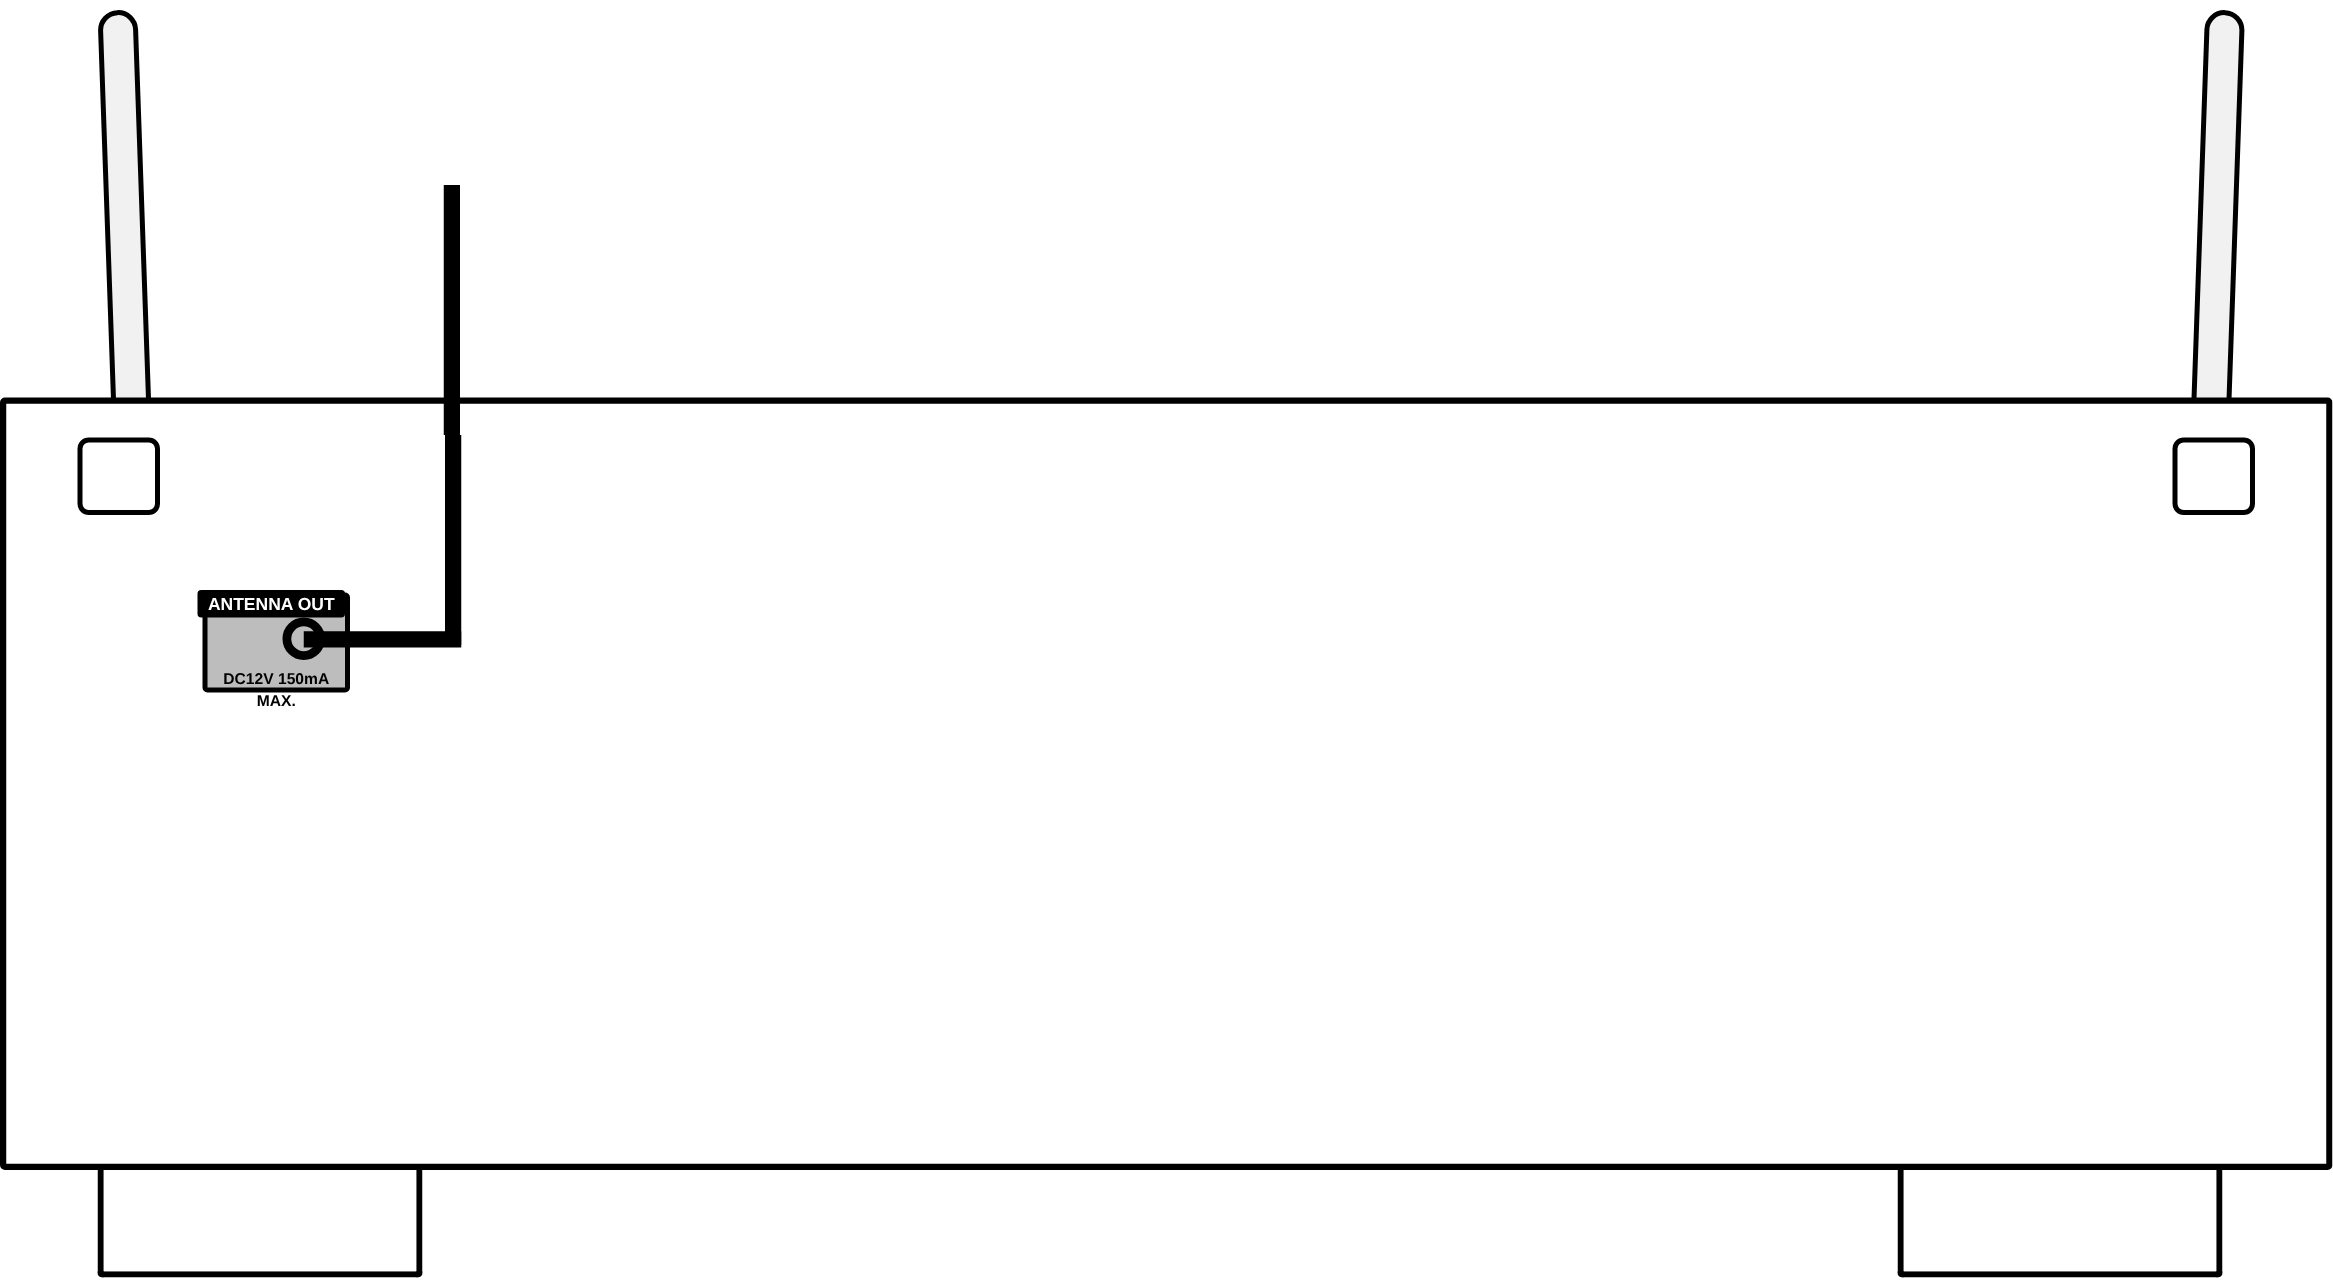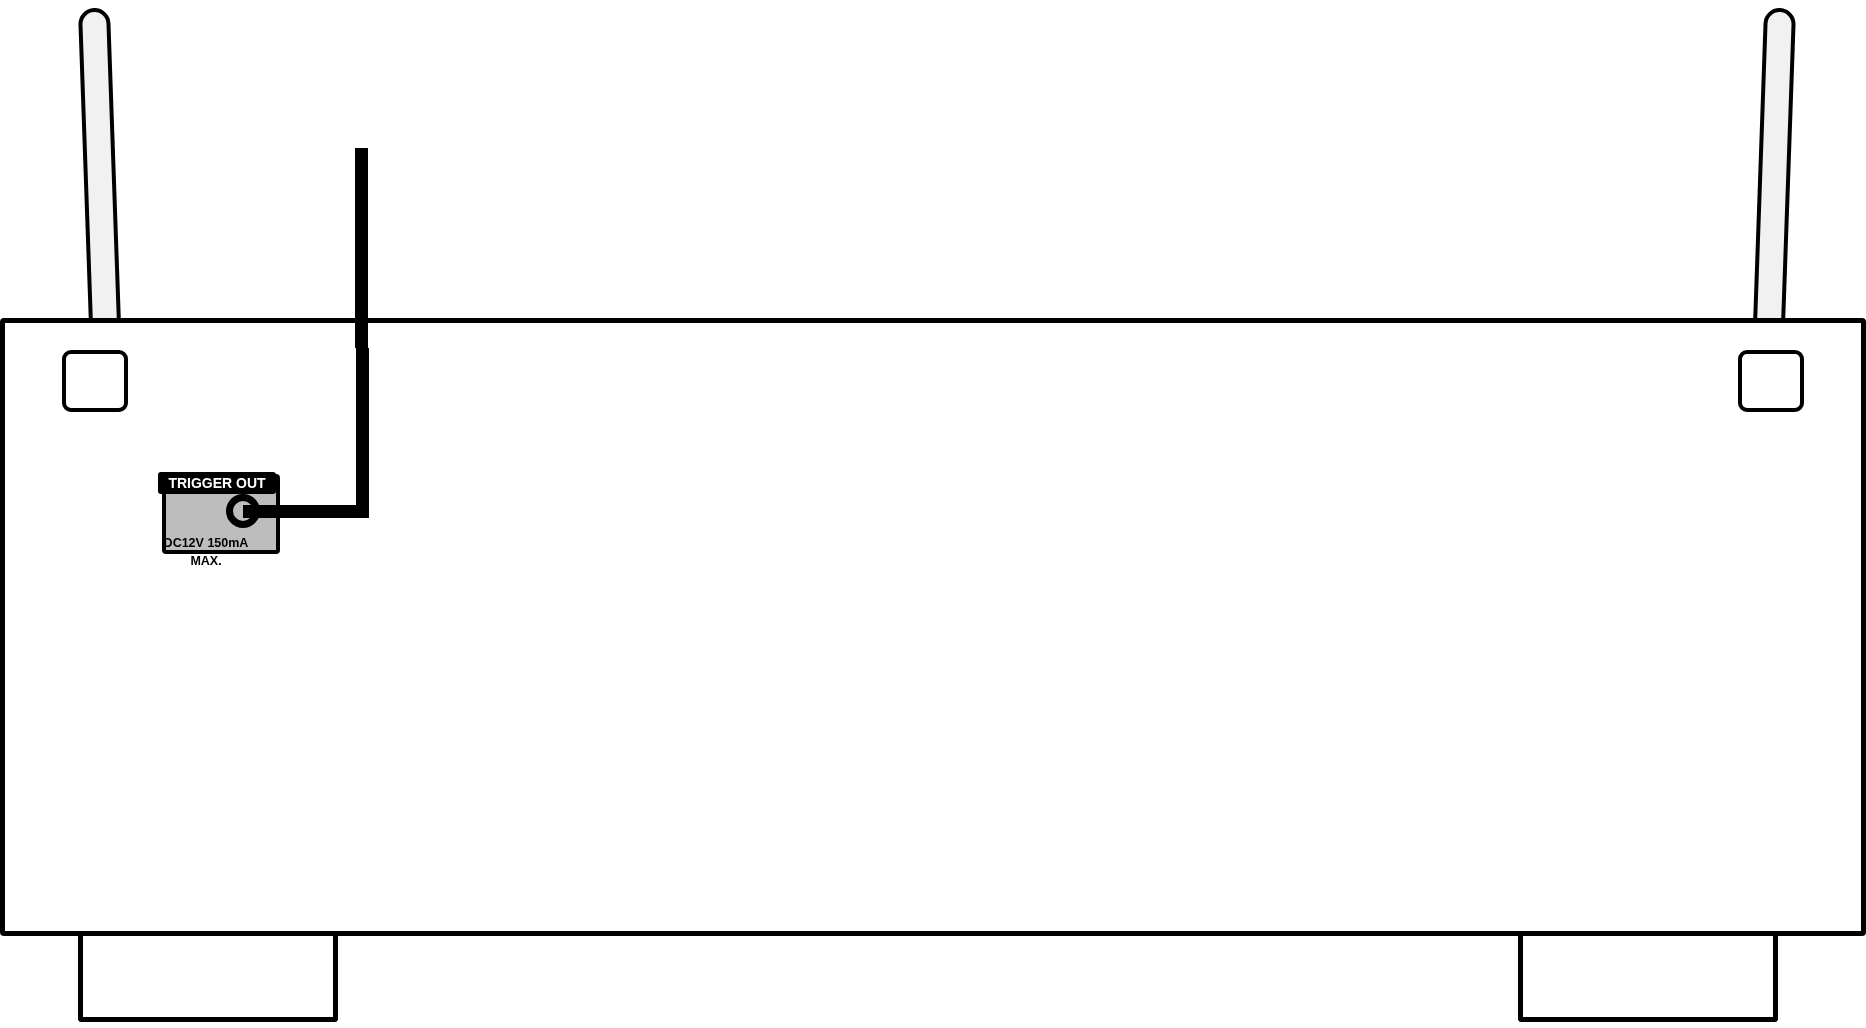--- a/index.html
+++ b/index.html
@@ -99,21 +99,21 @@
   #trigger{
     left:162px;top:474px;width:118px;height:80px;background:#bdbdbd;
     border:4px solid #000;border-radius:4px;z-index:30;
   }
   #trigger-tab{
     position:absolute;left:158px;top:472px;width:118px;height:22px;background:#000;
     color:#fff;font-weight:bold;font-size:14px;text-align:center;line-height:22px;z-index:31;
     border-radius:3px;
   }
   #trigger-sub{
-    position:absolute;left:147px;top:534px;width:118px;height:18px;color:#000;
+    position:absolute;left:162px;top:534px;width:118px;height:18px;color:#000;
     font-weight:bold;font-size:12.5px;text-align:center;line-height:18px;z-index:32;
   }
   #trigger-jack{
     position:absolute;left:226px;top:494px;width:34px;height:34px;border-radius:50%;
     border:7px solid #000;background:#bdbdbd;z-index:33;
   }
   
   #cable-h{position:absolute;left:243px;top:505px;width:126px;height:13px;background:#000;z-index:34;}
   #cable-v{position:absolute;left:356px;top:348px;width:13px;height:168px;background:#000;z-index:34;}
 </style>
@@ -185,21 +185,21 @@
     <div class="lbl" style="left:152px;top:82px;width:120px;font-size:12.5px;">OPTICAL</div>
 
     <div class="grp-title" style="height:22px;line-height:22px;font-size:14px;">
       <span>DIGITAL AUDIO</span>
       <span class="inv">IN</span>
       <span>(ASSIGNABLE)</span>
     </div>
   </div>
 
   <div class="abs" id="trigger"></div>
-  <div class="abs" id="trigger-tab">TRIGGER OUT</div>
+  <div class="abs" id="trigger-tab">ANTENNA OUT</div>
   <div class="abs" id="trigger-jack"></div>
   <div class="abs" id="trigger-sub">DC12V 150mA MAX.</div>
   <div class="abs" id="cable-h"></div>
   <div class="abs" id="cable-v"></div>
 
   <div class="abs grp" style="left:288px;top:474px;width:124px;height:80px;">
     <div class="abs" style="left:12px;top:22px;width:100px;height:32px;">
       <svg viewBox="0 0 100 32" style="width:100%;height:100%;display:block;">
         <path d="M8 4 H92 L86 28 H14 Z" fill="none" stroke="#cfcfcf" stroke-width="3"></path>
         <g fill="none" stroke="#cfcfcf" stroke-width="2.5">

